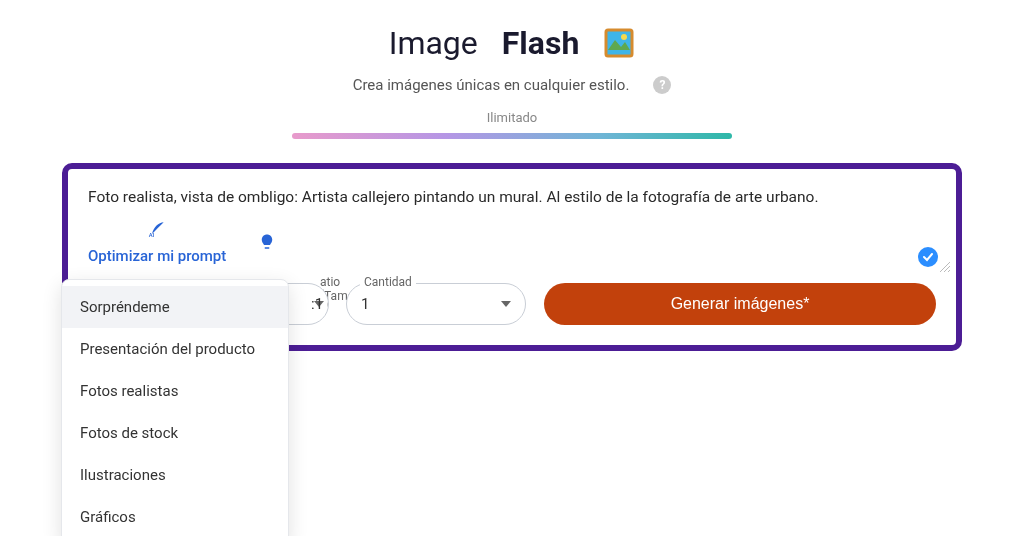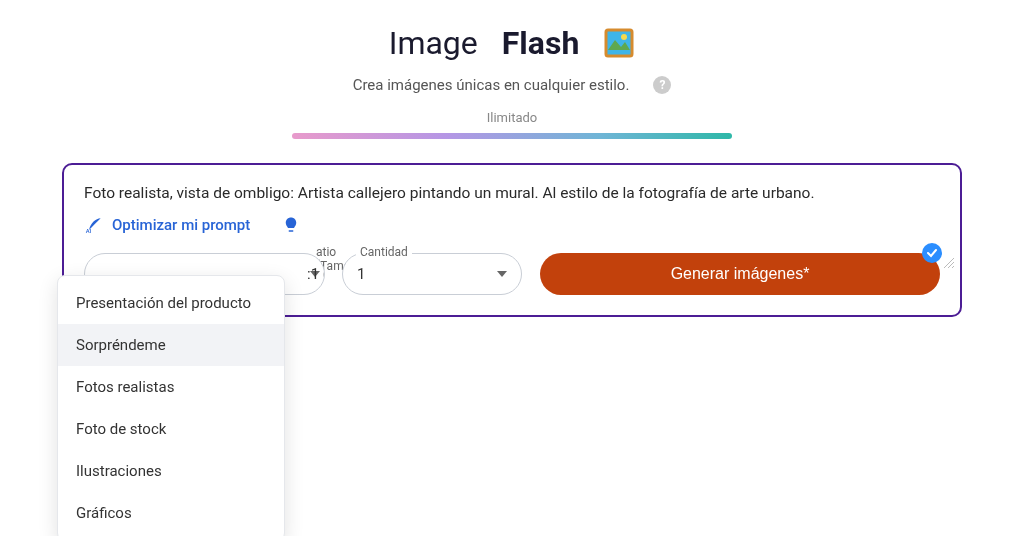--- a/index.html
+++ b/index.html
@@ -58,21 +58,21 @@
   width: 440px;
   height: 6px;
   border-radius: 3px;
   background: linear-gradient(90deg, #e89acb 0%, #b596e5 35%, #6fb5d6 70%, #2eb8a8 100%);
   margin-bottom: 24px;
 }
 .card {
   width: 100%;
   max-width: 900px;
   background: #fff;
-  border: 2px solid #4c1d95;
+  border: 6px solid #4c1d95;
   border-radius: 10px;
   padding: 18px 20px 20px 20px;
   position: relative;
 }
 .prompt-text {
   font-size: 15.5px;
   color: #2a2a2a;
   line-height: 1.4;
   margin-bottom: 10px;
 }
@@ -83,20 +83,21 @@
   margin-bottom: 18px;
 }
 .prompt-action {
   display: flex;
   align-items: center;
   gap: 8px;
   color: #2864d6;
   font-size: 15px;
   font-weight: 500;
   cursor: pointer;
+  flex-direction: column;
 }
 .prompt-action svg { flex-shrink: 0; }
 .check-badge {
   position: absolute;
   right: 18px;
   top: 78px;
   width: 20px; height: 20px;
   background: #2b8eff;
   border-radius: 50%;
   display: flex; align-items: center; justify-content: center;
@@ -253,21 +254,21 @@
         <div class="select-box qty">
           <span>1</span>
           <span class="caret"></span>
         </div>
       </div>
 
       <button class="generate-btn">Generar imágenes*</button>
     </div>
 
     <div class="dropdown">
+      <div class="dropdown-item highlight">Sorpréndeme</div>
       <div class="dropdown-item">Presentación del producto</div>
-      <div class="dropdown-item highlight">Sorpréndeme</div>
       <div class="dropdown-item">Fotos realistas</div>
-      <div class="dropdown-item">Foto de stock</div>
+      <div class="dropdown-item">Fotos de stock</div>
       <div class="dropdown-item">Ilustraciones</div>
       <div class="dropdown-item">Gráficos</div>
     </div>
   </div>
 </div>
 
 </body></html>

